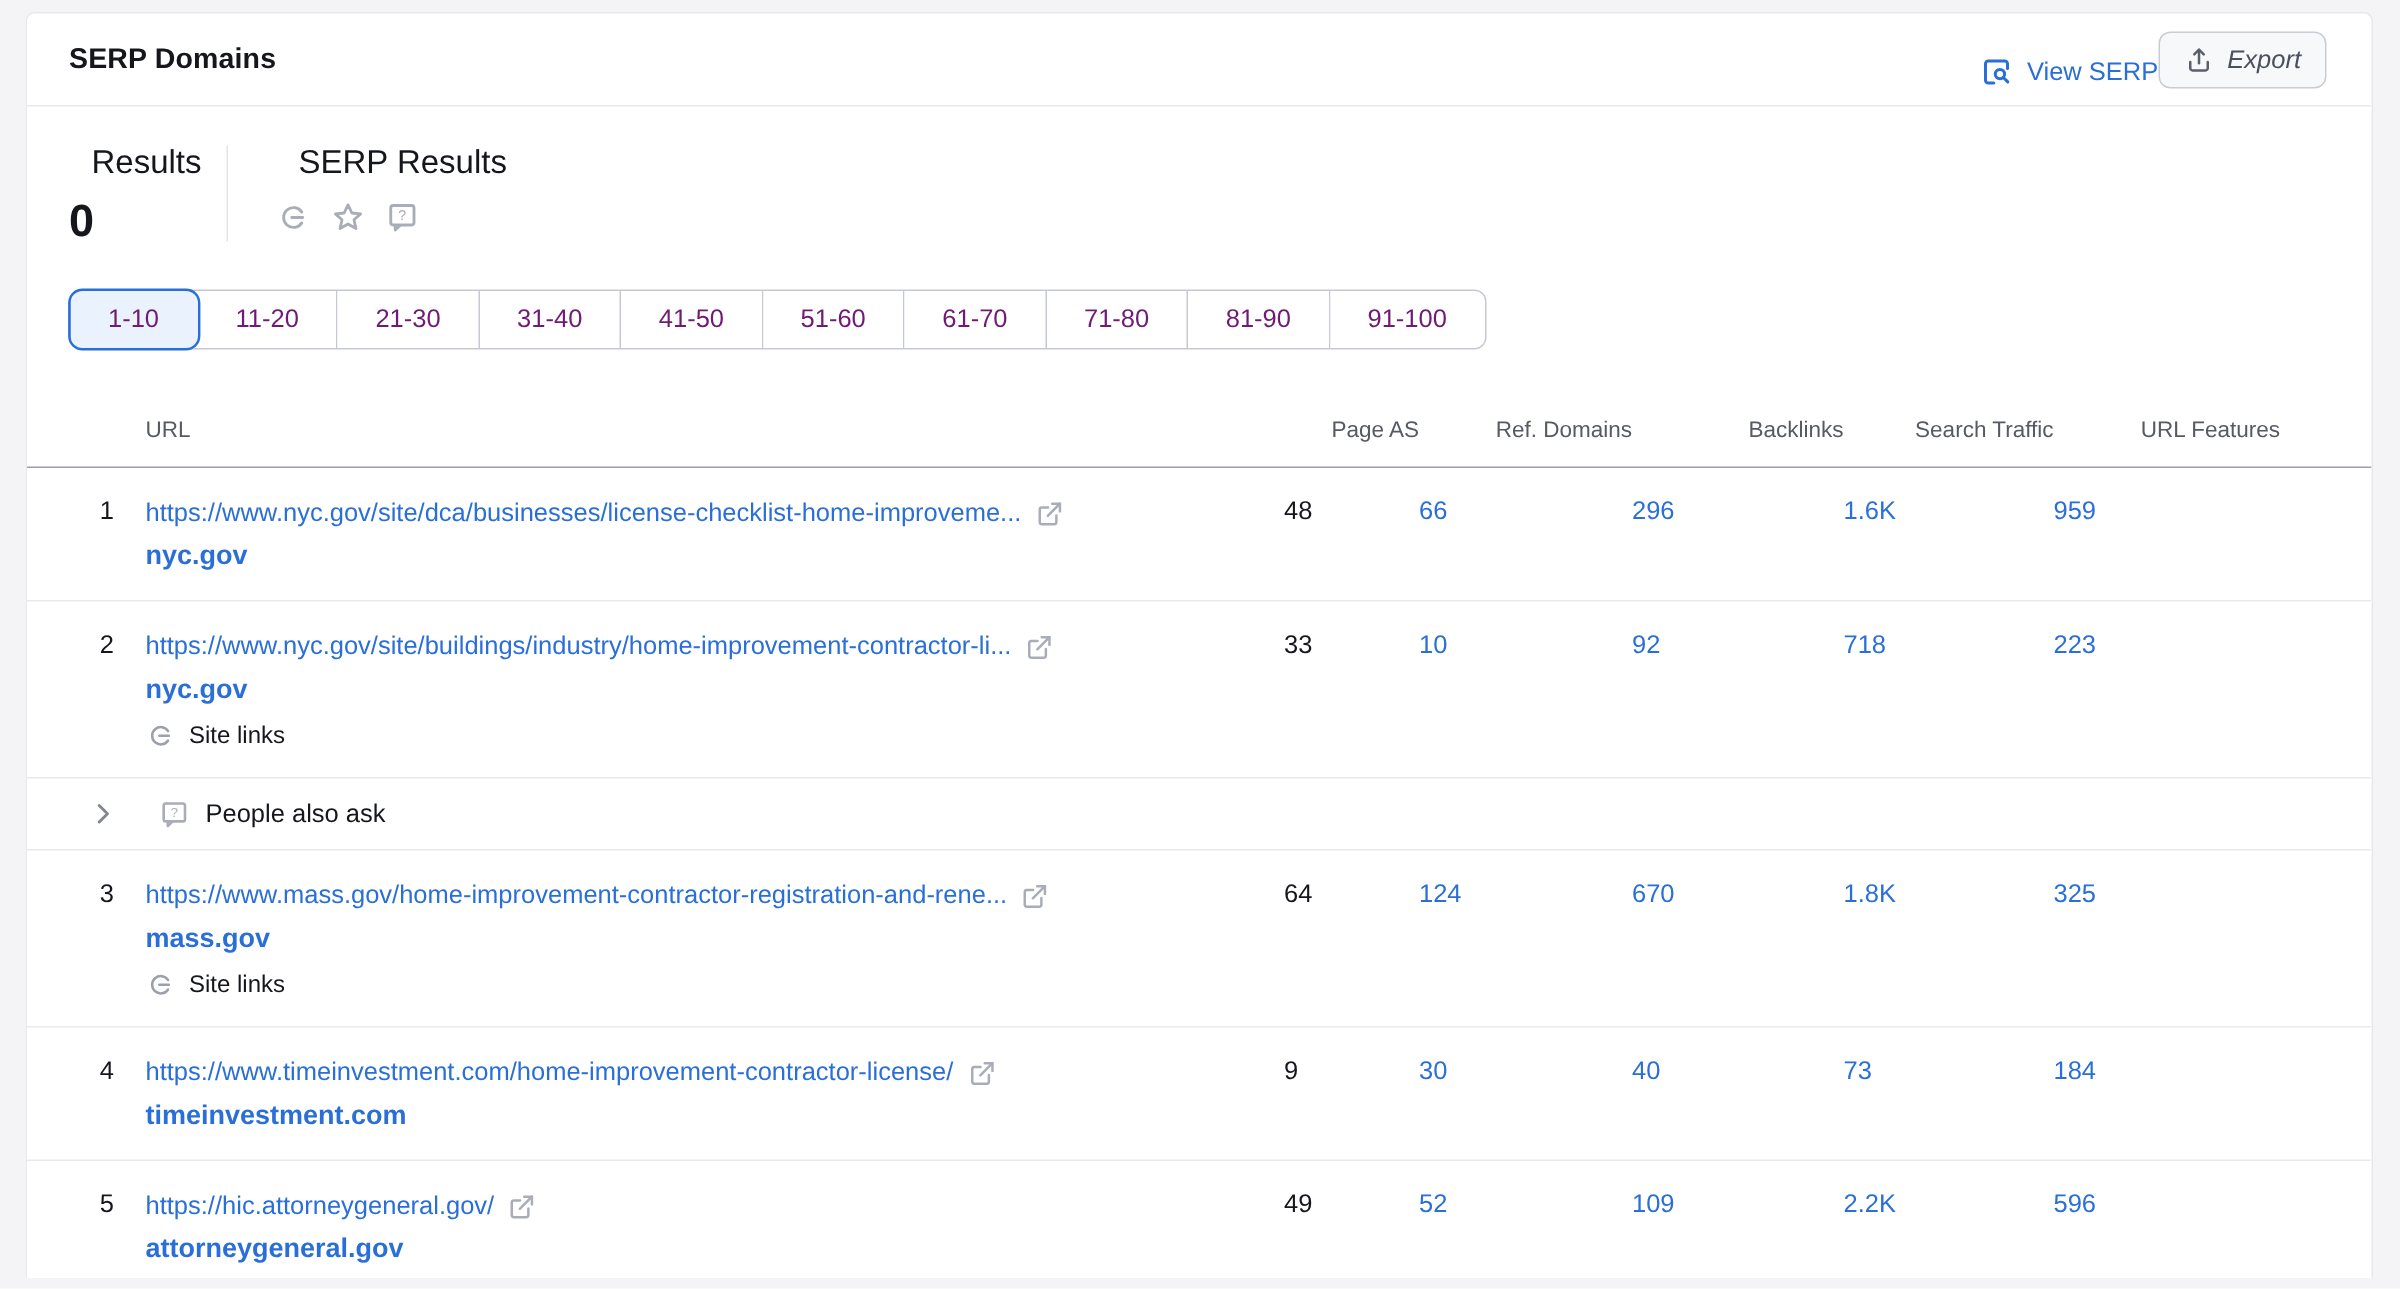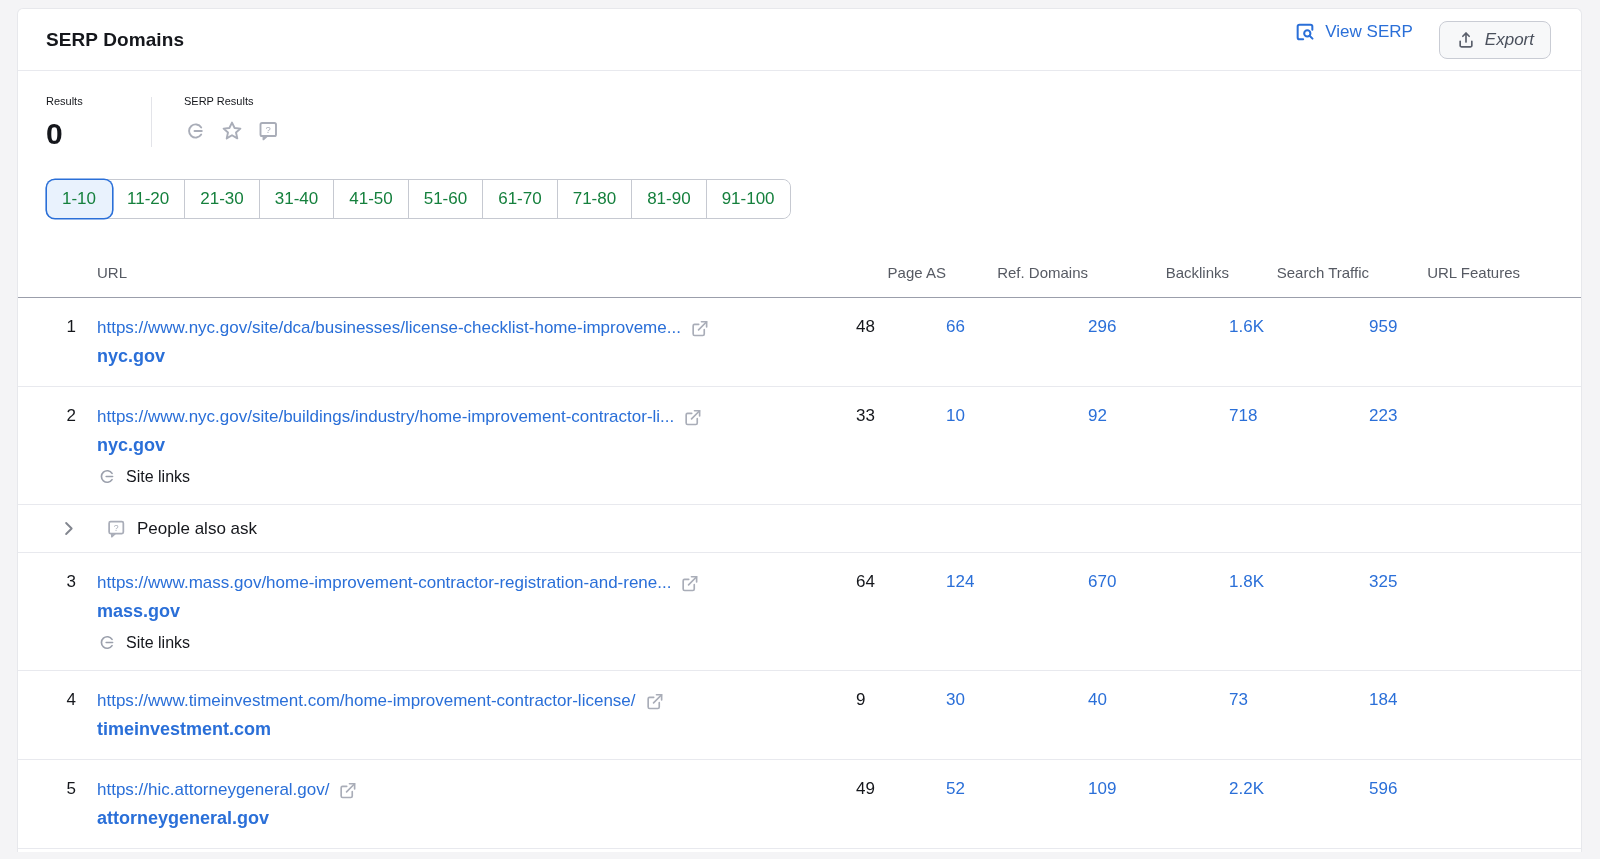--- a/index.html
+++ b/index.html
@@ -15,47 +15,47 @@
     position:absolute; left:17px; top:8px; width:1565px; height:844px;
     background:#ffffff; border:1px solid #e7e8ec; border-bottom:none;
     border-radius:6px 6px 0 0; overflow:hidden;
   }
   
   .card-header {
     height:62px; display:flex; align-items:center; justify-content:space-between;
     padding:0 30px 0 28px; border-bottom:1px solid #e8e9ee;
   }
   .card-title { font-size:19px; font-weight:700; margin:0; letter-spacing:.1px; }
-  .header-actions { display:flex; align-items:flex-start; gap:26px; }
+  .header-actions { display:flex; align-items:flex-end; }
   .view-serp {
     display:flex; align-items:center; gap:9px; color:#2a6fd8;
     font-size:17px; text-decoration:none; cursor:pointer;
   }
   .export-btn {
     display:flex; align-items:center; gap:9px;
     font-family:inherit; font-size:17px; color:#4a505c;
     background:#f7f8f9; border:1px solid #c9ccd4; border-radius:8px;
     padding:8px 16px; height:38px; cursor:pointer;font-style:italic;
   }
   
   .summary { display:flex; padding:24px 28px 0 28px; }
-  .summary-label { font-size:11px; color:#15171c; margin-bottom:12px; }
+  .summary-label { font-size:22px; color:#15171c; margin-bottom:12px;margin-left:15px; }
   .results-block { width:105px; }
   .results-value { font-size:30px; font-weight:800; line-height:1; }
   .vdiv { width:1px; background:#e3e4e9; align-self:stretch; margin:2px 0; }
   .features-block { padding-left:32px; }
   .feature-icons { display:flex; align-items:center; gap:12px; color:#a9adb8; margin-top:6px; }
   
   .pagination {
     display:inline-flex; margin:30px 0 0 28px;
     border:1px solid #c6c9d1; border-radius:8px; background:#fff;
   }
   .pg-btn {
-    font-family:inherit; font-size:17px; color:#15803d; background:#fff;
-    border:none; border-right:1px solid #c6c9d1; padding:8px 15px; height:38px;
+    font-family:inherit; font-size:17px; color:#701a75; background:#fff;
+    border:none; border-right:1px solid #c6c9d1; padding:8px 25px; height:38px;
     cursor:pointer; white-space:nowrap;
   }
   .pg-btn:first-child { border-radius:8px 0 0 8px; }
   .pg-btn:last-child  { border-right:none; border-radius:0 8px 8px 0; }
   .pg-btn.selected {
     background:#e9f2fd; box-shadow:0 0 0 1.6px #2a6fd8;
     border-radius:8px; position:relative; z-index:1; border-right-color:transparent;
   }
   
   .table { margin-top:30px; }

